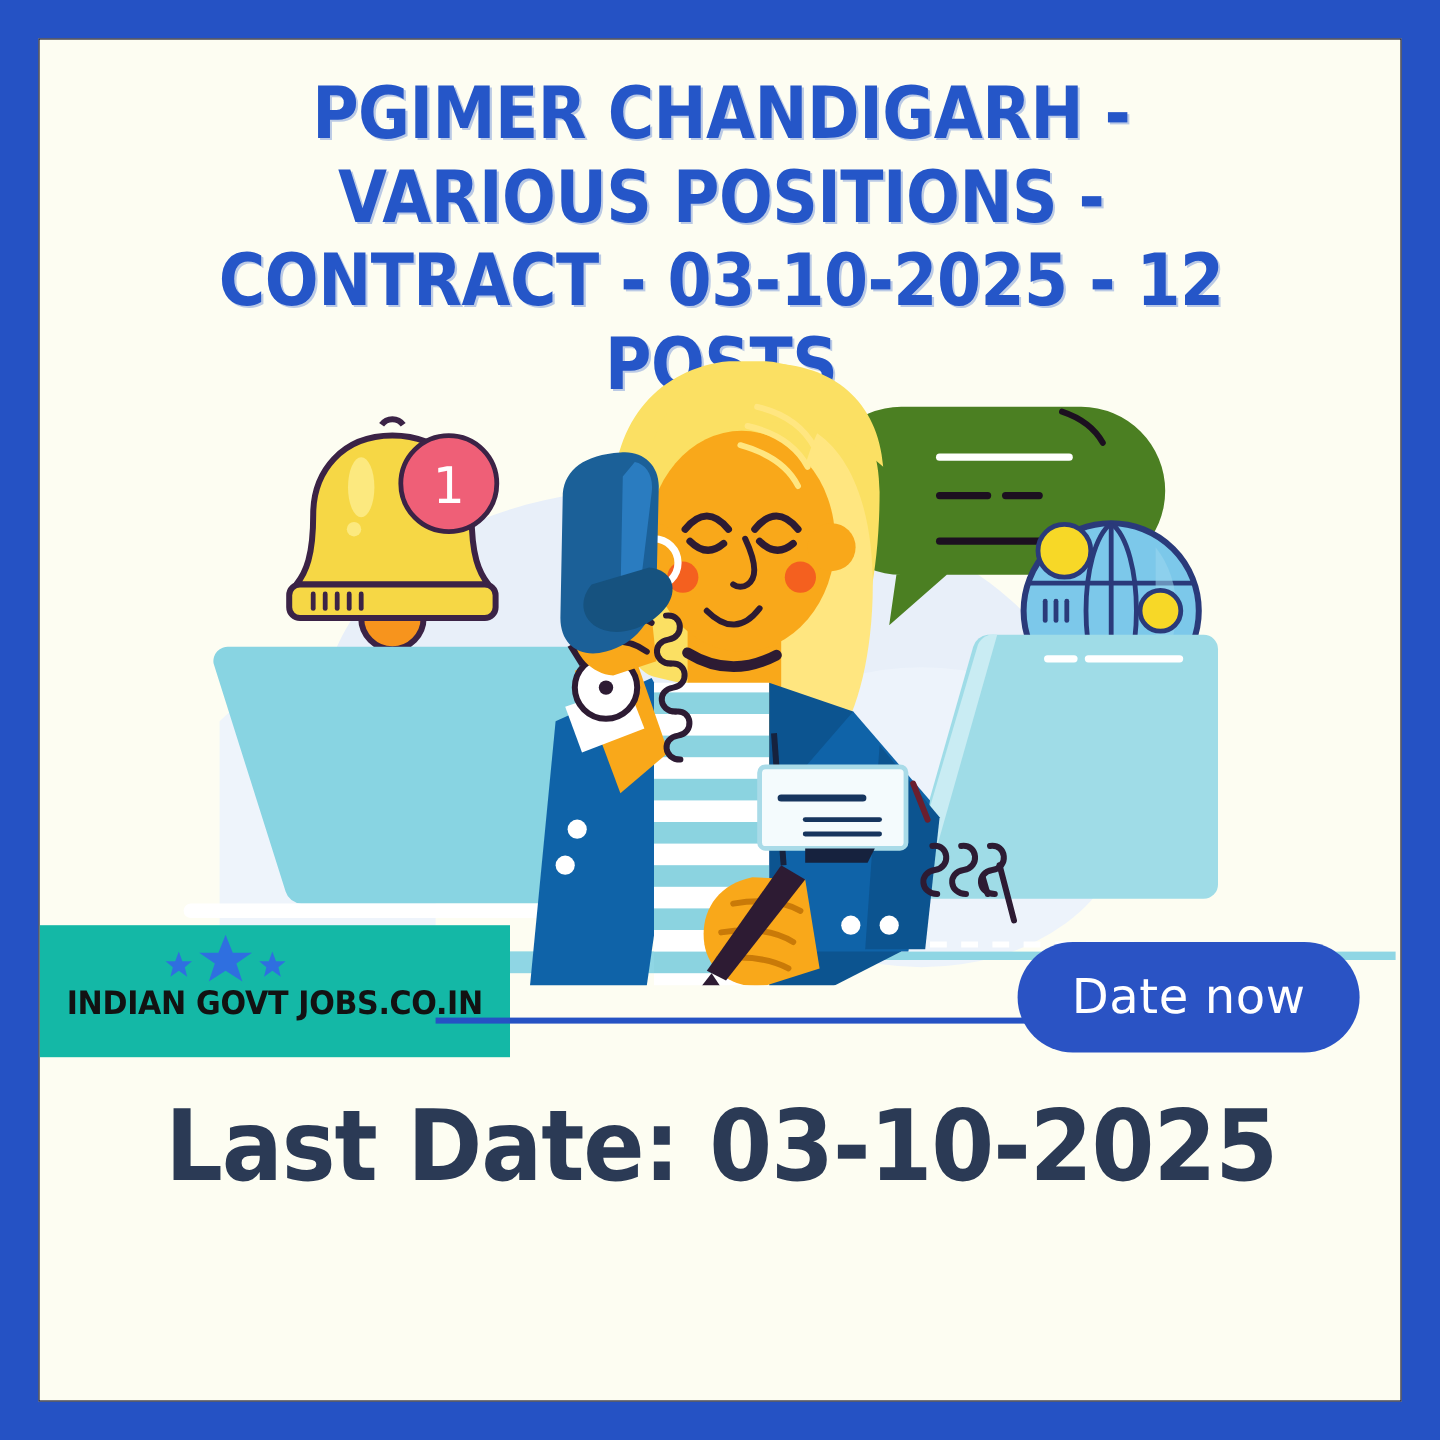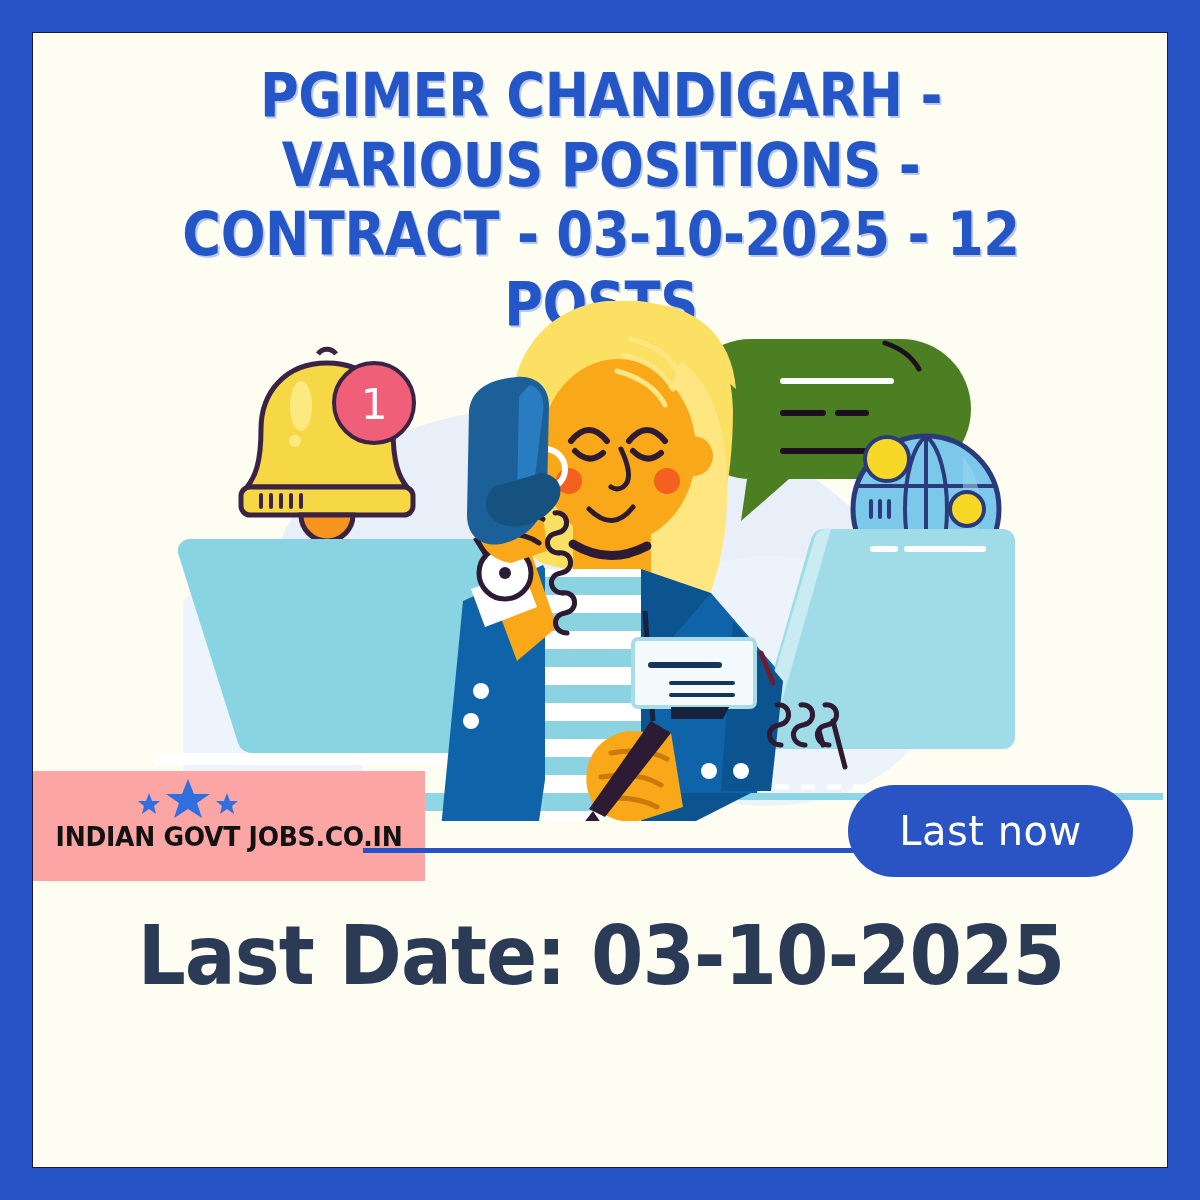--- a/index.html
+++ b/index.html
@@ -45,21 +45,21 @@
     left:0;top:268px;
     width:1136px;height:520px;
   }
   .illus svg{display:block;width:100%;height:100%;}
 
   
   .logo-block{
     position:absolute;
     left:0px;top:738px;
     width:392px;height:110px;
-    background:#fca5a5;
+    background:#14b8a6;
     text-decoration:underline;
   }
   .logo-stars{
     position:absolute;
     left:100px;top:6px;
     width:110px;height:42px;
   }
   .logo-text{
     position:absolute;
     left:0px;top:50px;
@@ -335,17 +335,17 @@
     <svg class="logo-stars" viewBox="0 0 110 42" xmlns="http://www.w3.org/2000/svg">
       <polygon points="16,16 19,24 27,24 21,29 23,37 16,32 9,37 11,29 5,24 13,24" fill="#2f6fe0"></polygon>
       <polygon points="55,2 61,17 77,17 64,26 69,41 55,32 41,41 46,26 33,17 49,17" fill="#2f6fe0"></polygon>
       <polygon points="94,16 97,24 105,24 99,29 101,37 94,32 87,37 89,29 83,24 91,24" fill="#2f6fe0"></polygon>
     </svg>
     <div class="logo-text">INDIAN GOVT JOBS.CO.IN</div>
   </div>
 
   <div class="rule"></div>
 
-  <button class="apply-btn">Last now</button>
+  <button class="apply-btn">Date now</button>
 
   <div class="lastdate">Last Date: 03-10-2025</div>
 
 </div>
 
 </body></html>

